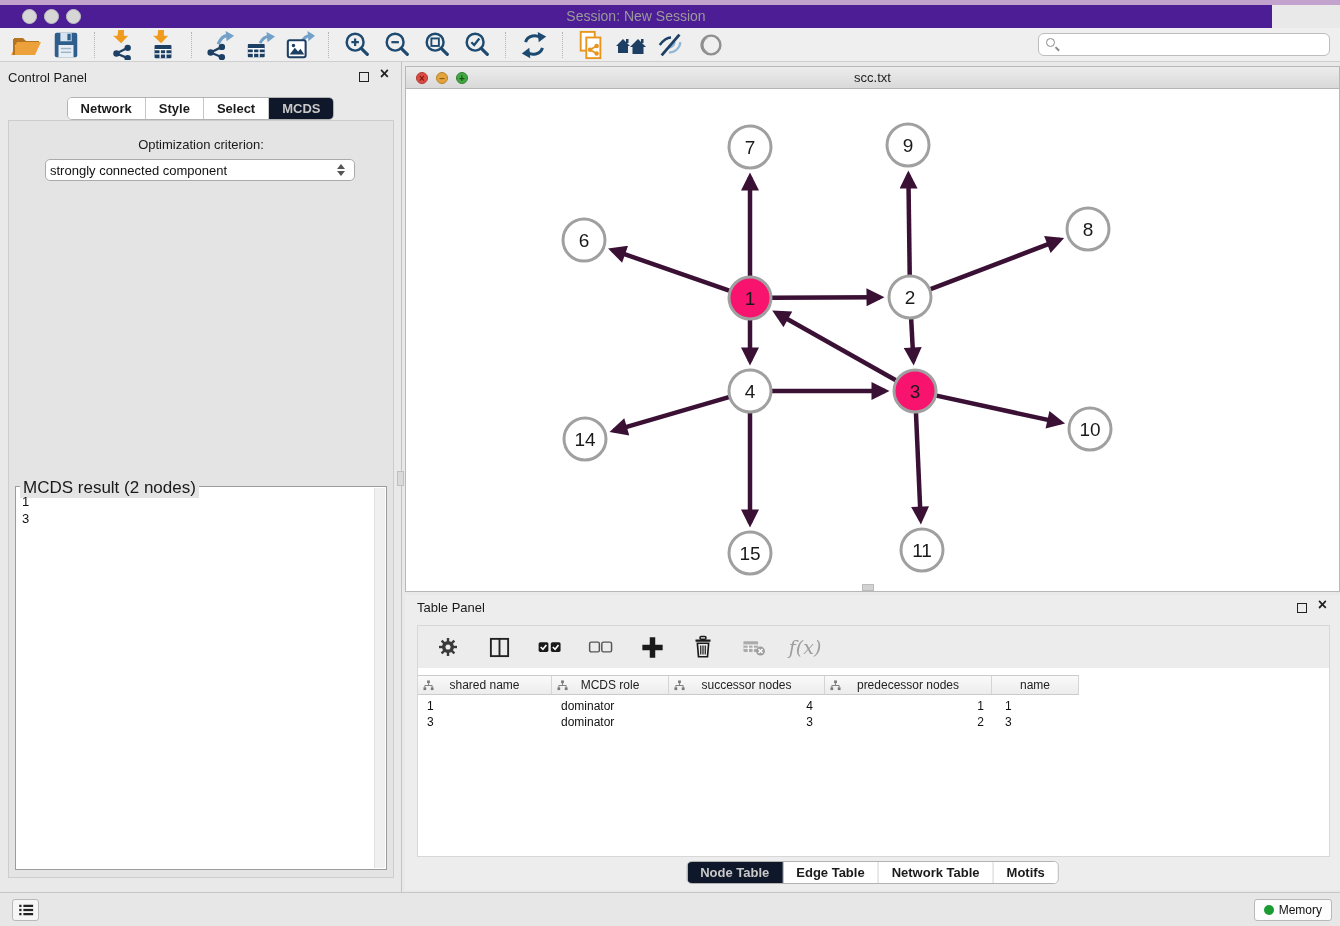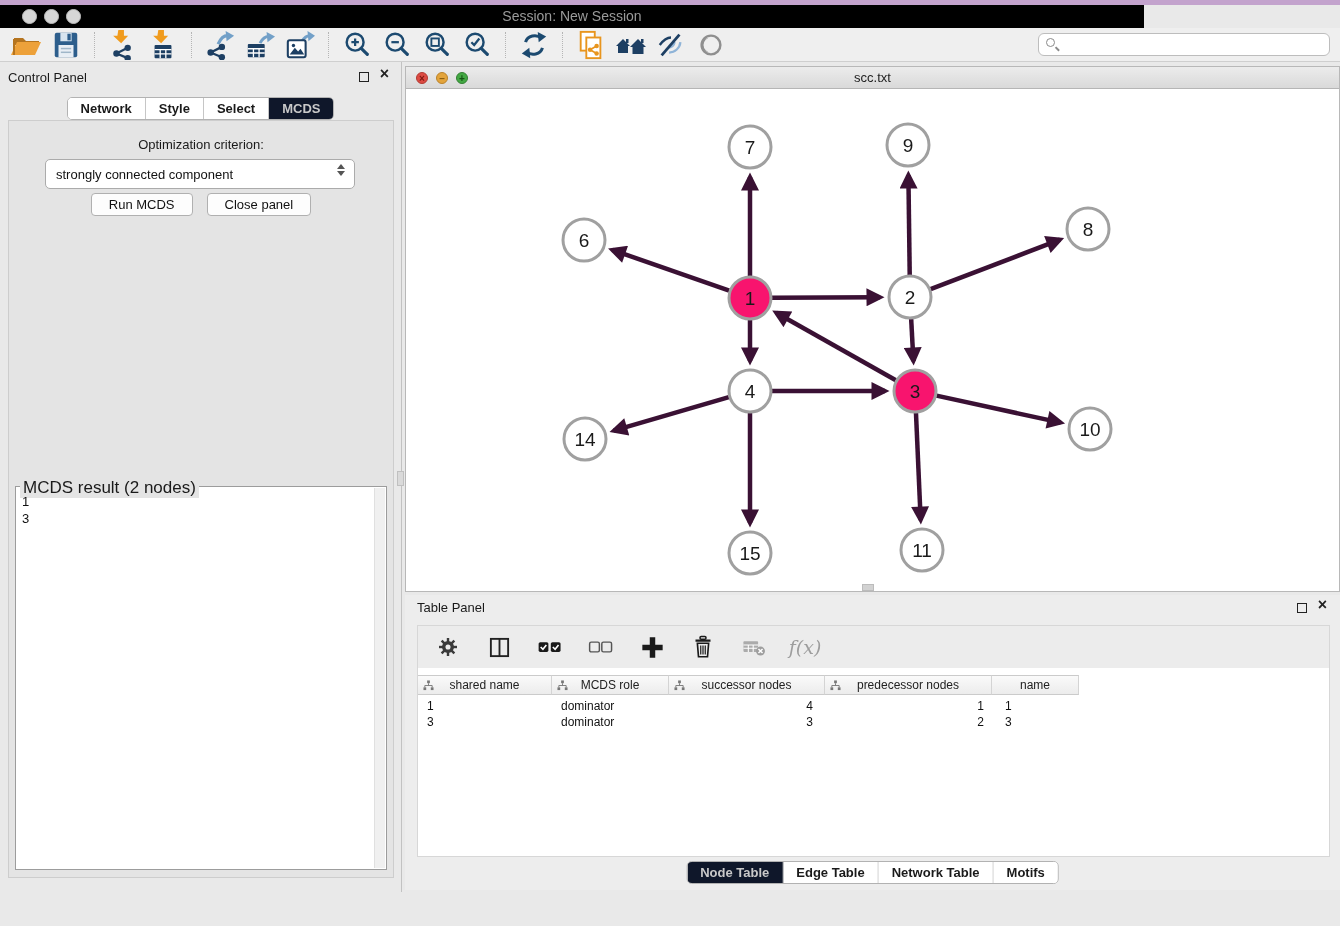--- a/index.html
+++ b/index.html
@@ -1,21 +1,21 @@
 <!DOCTYPE html>
 <html><head>
 <meta charset="utf-8">
 <style>
   * { margin:0; padding:0; box-sizing:border-box; }
   html,body { width:1340px; height:926px; font-family:"Liberation Sans", sans-serif; }
   .app { position:relative; width:1340px; height:926px; background:#e9e9e9; overflow:hidden; }
 
   
   .purple-strip { position:absolute; left:0; top:0; width:1340px; height:5px; background:#c3a3cd; }
-  .titlebar { position:absolute; left:0; top:5px; width:1144px; height:23px; background:#000000; }
+  .titlebar { position:absolute; left:0; top:5px; width:1272px; height:23px; background:#4c1d95; }
   .tl-group { position:absolute; left:22px; top:4px; display:flex; gap:7px; }
   .tl { width:15px; height:15px; border-radius:50%; background:#d6d6d6; border:1px solid #c0c0c0; }
   .win-title { position:absolute; left:0; top:3px; width:100%; text-align:center; font-size:14px; color:#9a9a9a; }
 
   
   .toolbar { position:absolute; left:0; top:28px; width:1340px; height:34px; background:#efefef;
              border-bottom:1px solid #cfcfcf; display:flex; align-items:center; padding-left:6px; }
   .tb-btn { width:40px; height:32px; display:flex; align-items:center; justify-content:center; }
   .tb-sep { width:1px; height:26px; border-left:1px dotted #b5b5b5; margin:0 8px; }
   .search-wrap { position:absolute; right:10px; top:5px; width:292px; height:23px; }
@@ -36,23 +36,23 @@
   .seg-tabs { position:absolute; display:inline-flex; border:1px solid #b2b2b2; border-radius:5px;
               overflow:hidden; background:#fff; }
   .cp-tabs { left:50%; top:35px; transform:translateX(-50%); }
   .seg { padding:3px 13px; font-size:13px; font-weight:bold; color:#1a1a1a; border-right:1px solid #c6c6c6;
          background:#fff; white-space:nowrap; }
   .seg:last-child { border-right:none; }
   .seg.active { background:#0f172a; color:#c9c9c9; }
   .cp-box { position:absolute; left:8px; top:58px; width:386px; height:758px; background:#e4e4e4;
             border:1px solid #cdcdcd; }
   .opt-label { position:absolute; left:0; top:16px; width:100%; text-align:center; font-size:13px; color:#1a1a1a; }
-  .criterion-select { position:absolute; left:36px; top:38px; width:310px; height:30px; background:#fff;
+  .criterion-select { position:absolute; left:36px; top:38px; width:310px; height:22px; background:#fff;
             border:1px solid #ababab; border-radius:5px; font-size:13px; color:#111;
-            display:flex; align-items:center; padding-left:10px; }
+            display:flex; align-items:center; padding-left:4px; }
   .stepper { position:absolute; right:9px; top:4px; display:flex; flex-direction:column; gap:2px; }
   .stepper i { width:0; height:0; border-left:4px solid transparent; border-right:4px solid transparent; }
   .stepper .up { border-bottom:5px solid #555; }
   .stepper .dn { border-top:5px solid #555; }
   .cp-buttons { position:absolute; left:0; top:72px; width:100%; display:flex; justify-content:center; gap:14px; }
   .aq-btn { background:#fdfdfd; border:1px solid #b0b0b0; border-radius:4px; font-size:13px; color:#111;
             padding:3px 17px; }
   .result-fieldset { position:absolute; left:6px; top:365px; width:372px; height:384px;
             border:1px solid #9c9c9c; background:#fff; }
   .result-legend { position:absolute; left:4px; top:-9px; background:#e4e4e4; padding:0 3px;
@@ -292,24 +292,20 @@
     </div>
 
     <div class="cp-box">
       <div class="opt-label">Optimization criterion:</div>
       <div class="criterion-select">
         <span>strongly connected component</span>
         <span class="stepper">
             <i class="up"></i>
             <i class="dn"></i>
           </span>
-      </div>
-      <div class="cp-buttons">
-        <button class="aq-btn">Run MCDS</button>
-        <button class="aq-btn">Close panel</button>
       </div>
       <div class="result-fieldset">
         <div class="result-legend">MCDS result (2 nodes)</div>
         <div class="result-text">1
 3</div>
         <div class="result-scroll"></div>
       </div>
     </div>
   </div>
 
@@ -501,14 +497,32 @@
     </div>
 
     <div class="seg-tabs tp-tabs">
       <div class="seg active">Node Table</div>
       <div class="seg">Edge Table</div>
       <div class="seg">Network Table</div>
       <div class="seg">Motifs</div>
     </div>
   </div>
 
+  <div class="statusbar">
+    <div class="sb-left-btn">
+      <svg width="18" height="18" viewBox="0 0 24 24">
+        <g fill="#222">
+          <rect x="3" y="5" width="3" height="3"></rect>
+            <rect x="8.5" y="5" width="13" height="3"></rect>
+          <rect x="3" y="10.5" width="3" height="3"></rect>
+            <rect x="8.5" y="10.5" width="13" height="3"></rect>
+          <rect x="3" y="16" width="3" height="3"></rect>
+            <rect x="8.5" y="16" width="13" height="3"></rect>
+        </g>
+      </svg>
+    </div>
+    <div class="memory-btn">
+      <span class="mem-dot"></span>
+      <span>Memory</span>
+    </div>
+  </div>
 
 </div>
 
 </body></html>

